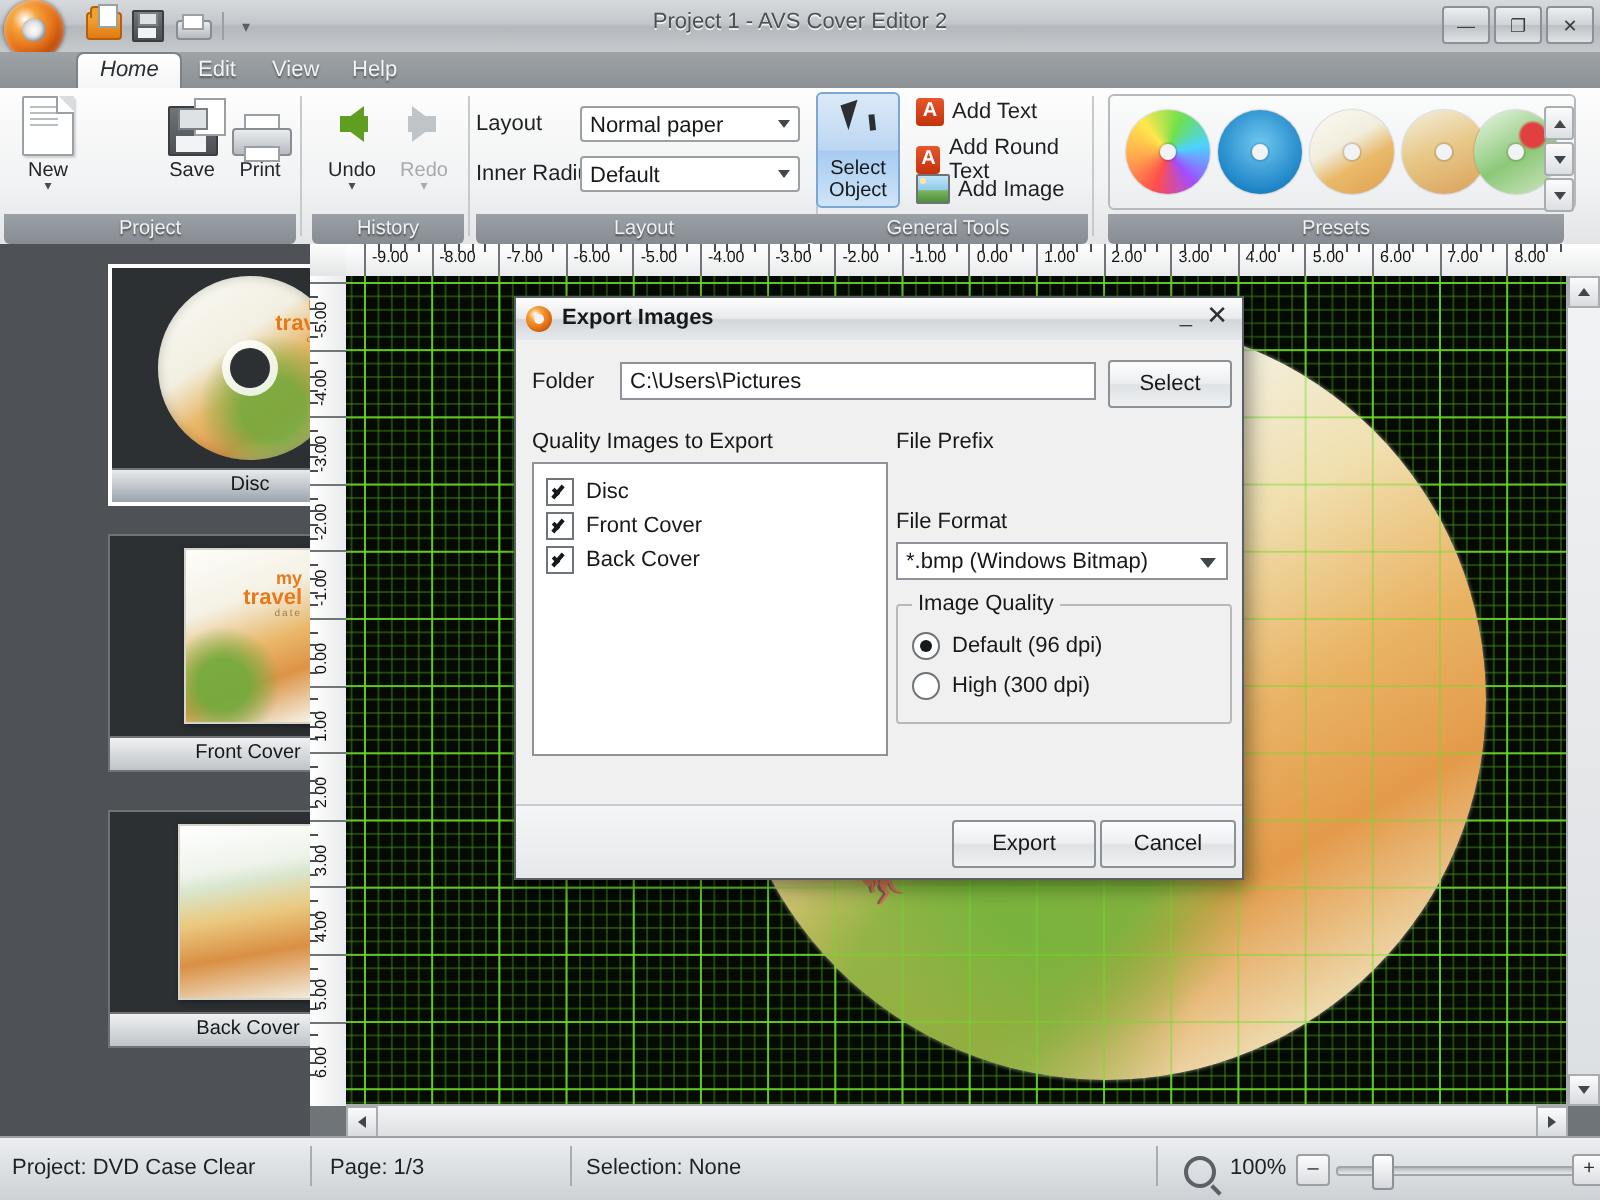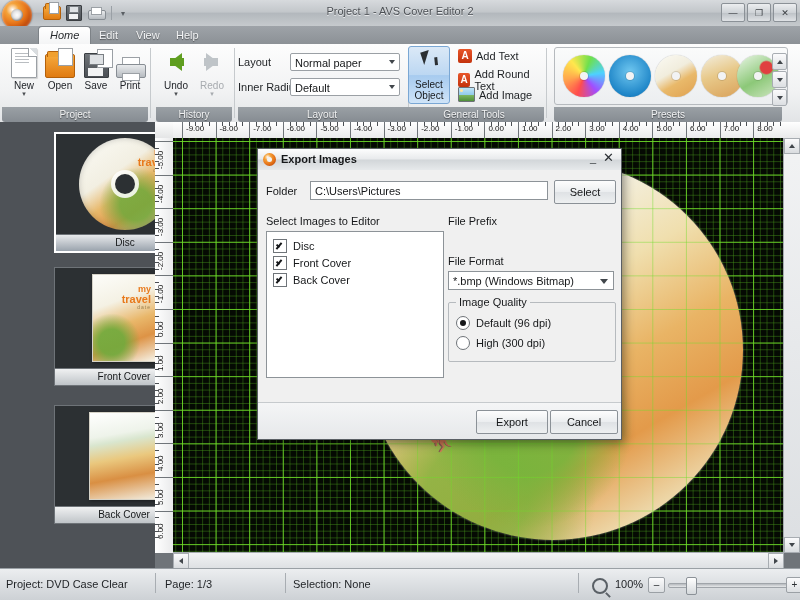--- a/index.html
+++ b/index.html
@@ -332,28 +332,20 @@
     <div class="rgroup" style="left:2px;width:146px;">
       <div class="rgroup-body">
         <div class="bigbtn" style="left:0px;">
           <div class="ico">
             <div class="ico-doc">
                 <div class="fold"></div>
               </div>
           </div>
           <div class="lbl">New</div>
           <div class="caret">▾</div>
-        </div>
-        <div class="bigbtn" style="left:36px;">
-          <div class="ico">
-            <div class="ico-folder">
-                <div class="pg"></div>
-              </div>
-          </div>
-          <div class="lbl">Open</div>
         </div>
         <div class="bigbtn" style="left:72px;">
           <div class="ico">
             <div class="ico-save">
                 <div class="pg"></div>
                 <div class="shut"></div>
                 <div class="lab"></div>
               </div>
           </div>
           <div class="lbl">Save</div>
@@ -716,21 +708,21 @@
       <div class="dlg-caption">Export Images</div>
       <div class="dlg-min">_</div>
       <div class="dlg-close">✕</div>
     </div>
 
     <div class="dlg-body">
       <div class="dlg-lab" style="left:8px;top:15px;">Folder</div>
       <div class="txtfield" style="left:52px;top:11px;width:238px;">C:\Users\Pictures</div>
       <div class="btn" style="left:296px;top:10px;width:60px;">Select</div>
 
-      <div class="dlg-lab" style="left:8px;top:45px;">Select Images to Editor</div>
+      <div class="dlg-lab" style="left:8px;top:45px;">Quality Images to Export</div>
       <div class="listbox" style="left:8px;top:61px;width:176px;height:145px;">
         <div class="chk-row" style="top:7px;">
           <span class="chk on"></span>
           <span>Disc</span>
         </div>
         <div class="chk-row" style="top:24px;">
           <span class="chk on"></span>
           <span>Front Cover</span>
         </div>
         <div class="chk-row" style="top:41px;">

